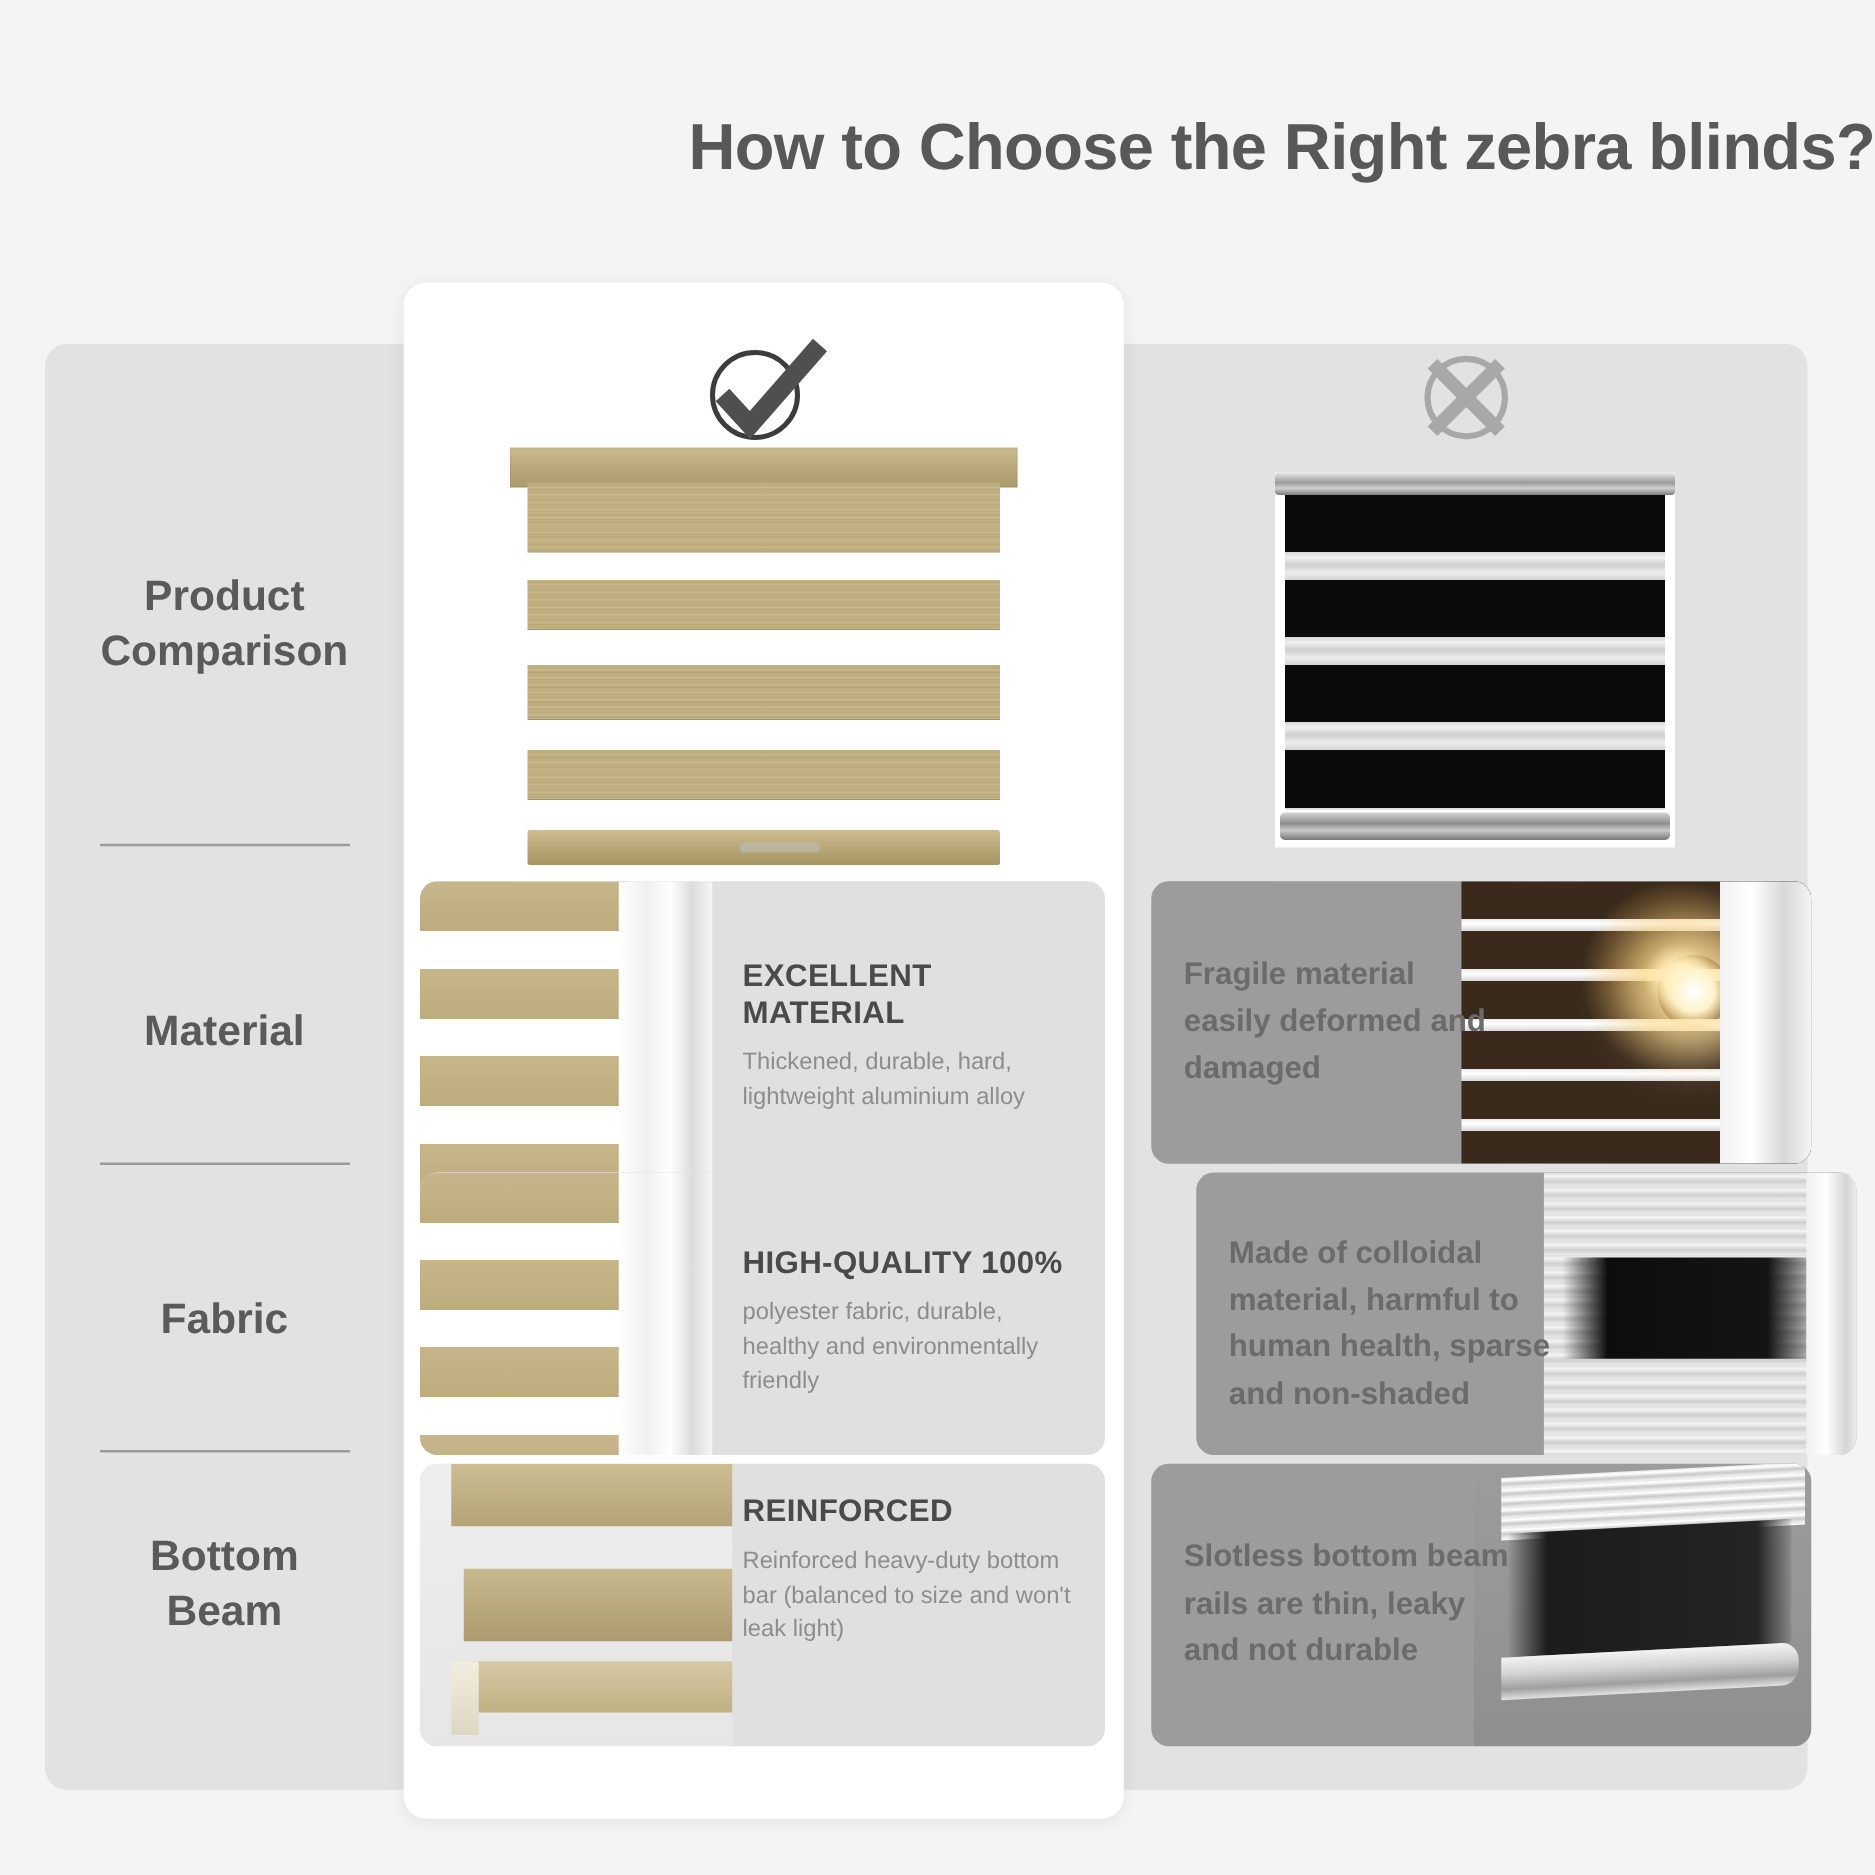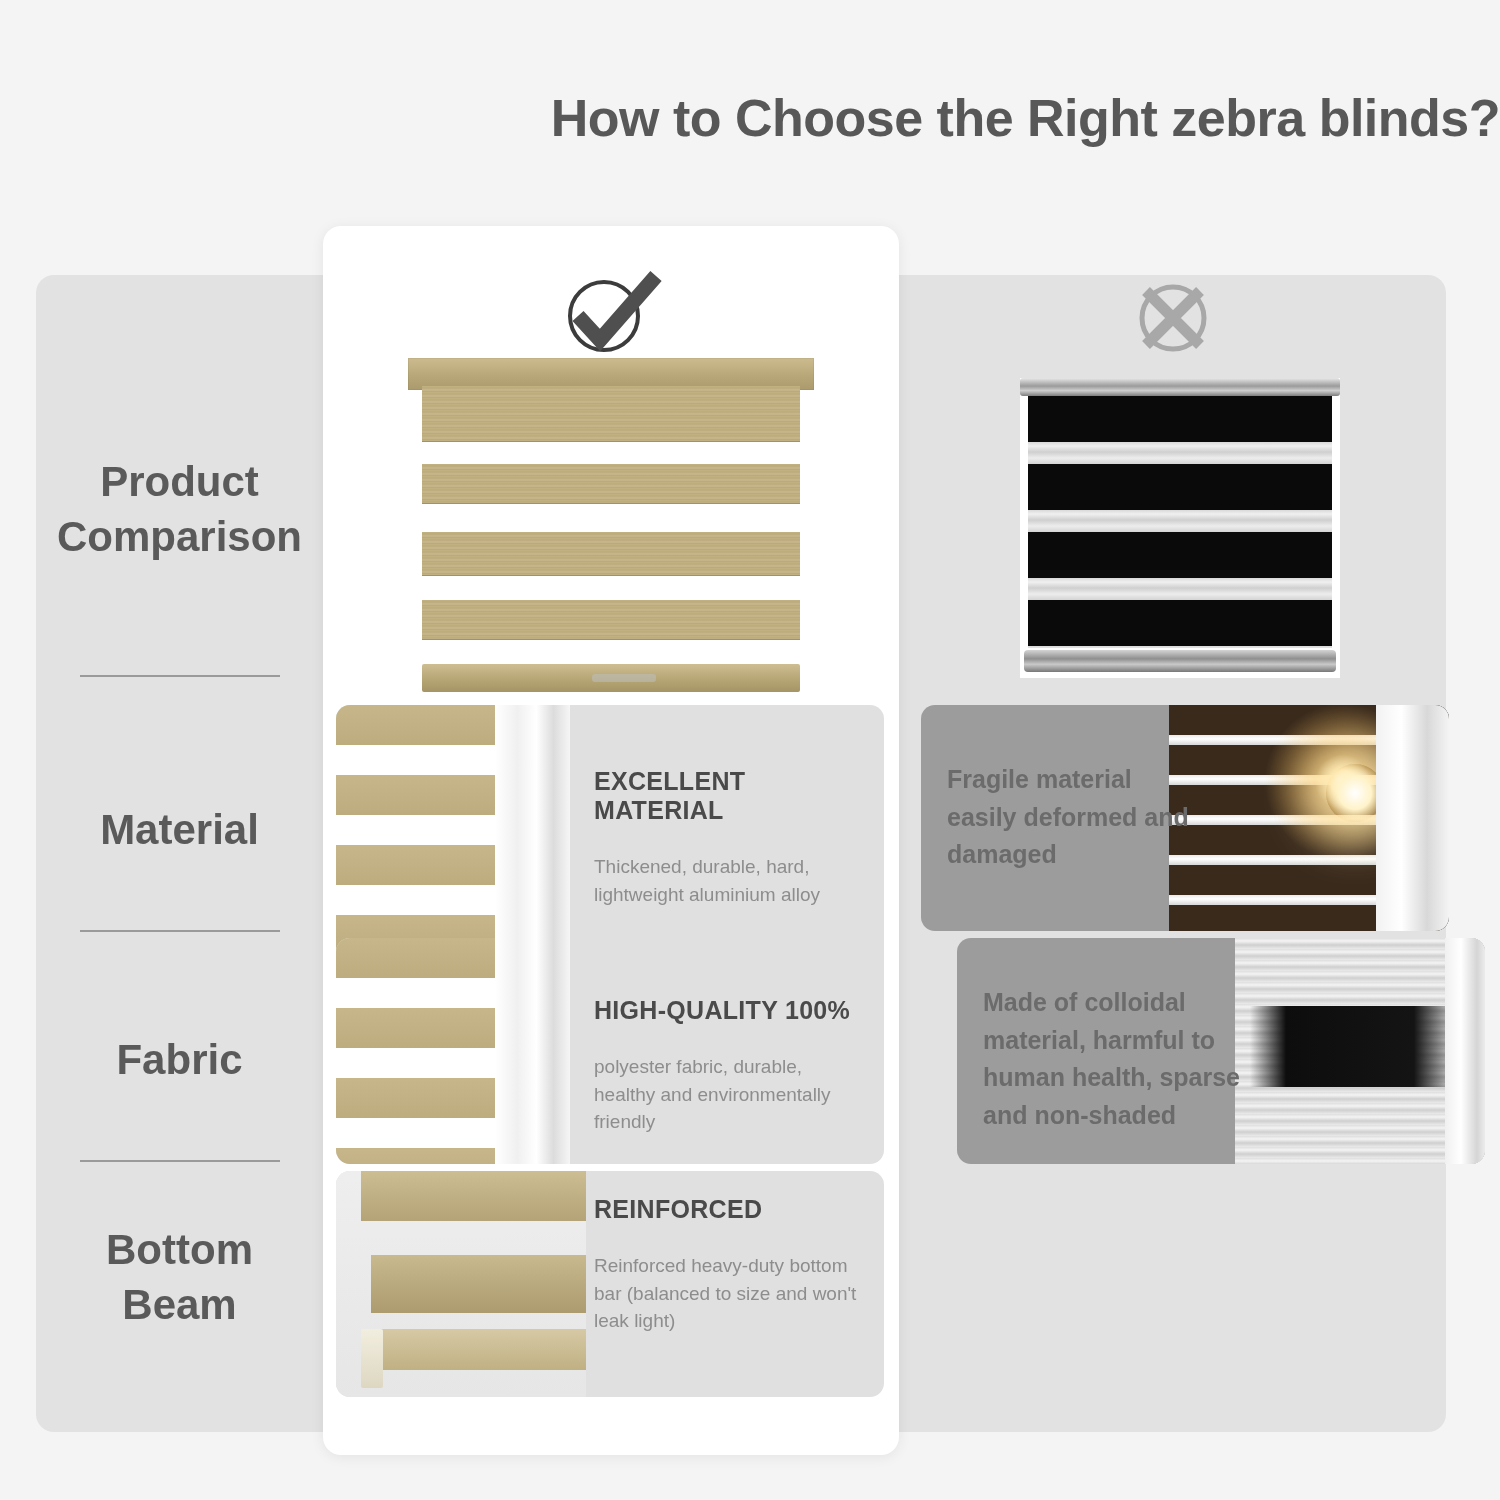--- a/index.html
+++ b/index.html
@@ -32,21 +32,21 @@
     background: #ffffff;
     border-radius: 18px;
     box-shadow: 0 2px 14px rgba(0,0,0,0.07);
   }
 
   
   .labels { position: absolute; left: 36px; top: 275px; width: 287px; height: 1157px; }
   .row-label {
     position: absolute; left: 0; width: 287px;
     text-align: center; color: #5a5a5a;
-    font-size: 42px; font-weight: bold; line-height: 1.3;
+    font-size: 34px; font-weight: bold; line-height: 1.3;
   }
   .divider {
     position: absolute; left: 44px; width: 200px; height: 2px;
     background: #9a9a9a;
   }
 
   
   .icon-ok { position: absolute; left: 556px; top: 268px; width: 110px; height: 90px; }
   .icon-no { position: absolute; left: 1128px; top: 278px; width: 90px; height: 80px; }
 
@@ -107,21 +107,21 @@
   .card-bad  { background: #9c9c9c; }
 
   .card-media { position: absolute; top: 0; bottom: 0; overflow: hidden; }
   .card-text  { position: absolute; top: 0; bottom: 0; }
 
   .feat-title {
     font-size: 25px; font-weight: bold; color: #4a4a4a;
     letter-spacing: 0.3px;
   }
   .feat-desc {
-    font-size: 19px; color: #8d8d8d; line-height: 1.45; margin-top: 28px;
+    font-size: 19px; color: #8d8d8d; line-height: 1.45; margin-top: 11px;
   }
   .bad-text {
     font-size: 25px; font-weight: bold; color: #6b6b6b; line-height: 1.5;
   }
   .zebra-good {
     position: absolute; left: 0; top: 0; bottom: 0; width: 64%;
     background: repeating-linear-gradient(180deg,
       #c6b68a 0px, #bcac7e 40px,
       #ffffff 40px, #ffffff 70px);
   }
@@ -327,14 +327,25 @@
       <div class="bb-slat-b" style="top:37%;"></div>
       <div class="bb-slat-c" style="top:70%;"></div>
       <div class="bb-cap" style="left:10%; top:70%; height:26%;"></div>
     </div>
     <div class="card-text" style="left:258px; right:24px; padding-top:24px;">
       <div class="feat-title">REINFORCED</div>
       <div class="feat-desc">Reinforced heavy-duty bottom bar (balanced to size and won't leak light)</div>
     </div>
   </div>
 
+  <div class="card card-bad" style="left:921px; top:1171px; width:528px; height:226px;">
+    <div class="card-media" style="right:0; width:270px;">
+      <div class="media-roller"></div>
+      <div class="roller-top"></div>
+      <div class="roller-dark"></div>
+      <div class="roller-bar"></div>
+    </div>
+    <div class="card-text" style="left:26px; width:260px; padding-top:56px;">
+      <div class="bad-text">Slotless bottom beam rails are thin, leaky and not durable</div>
+    </div>
+  </div>
 
 </div>
 
 </body></html>

